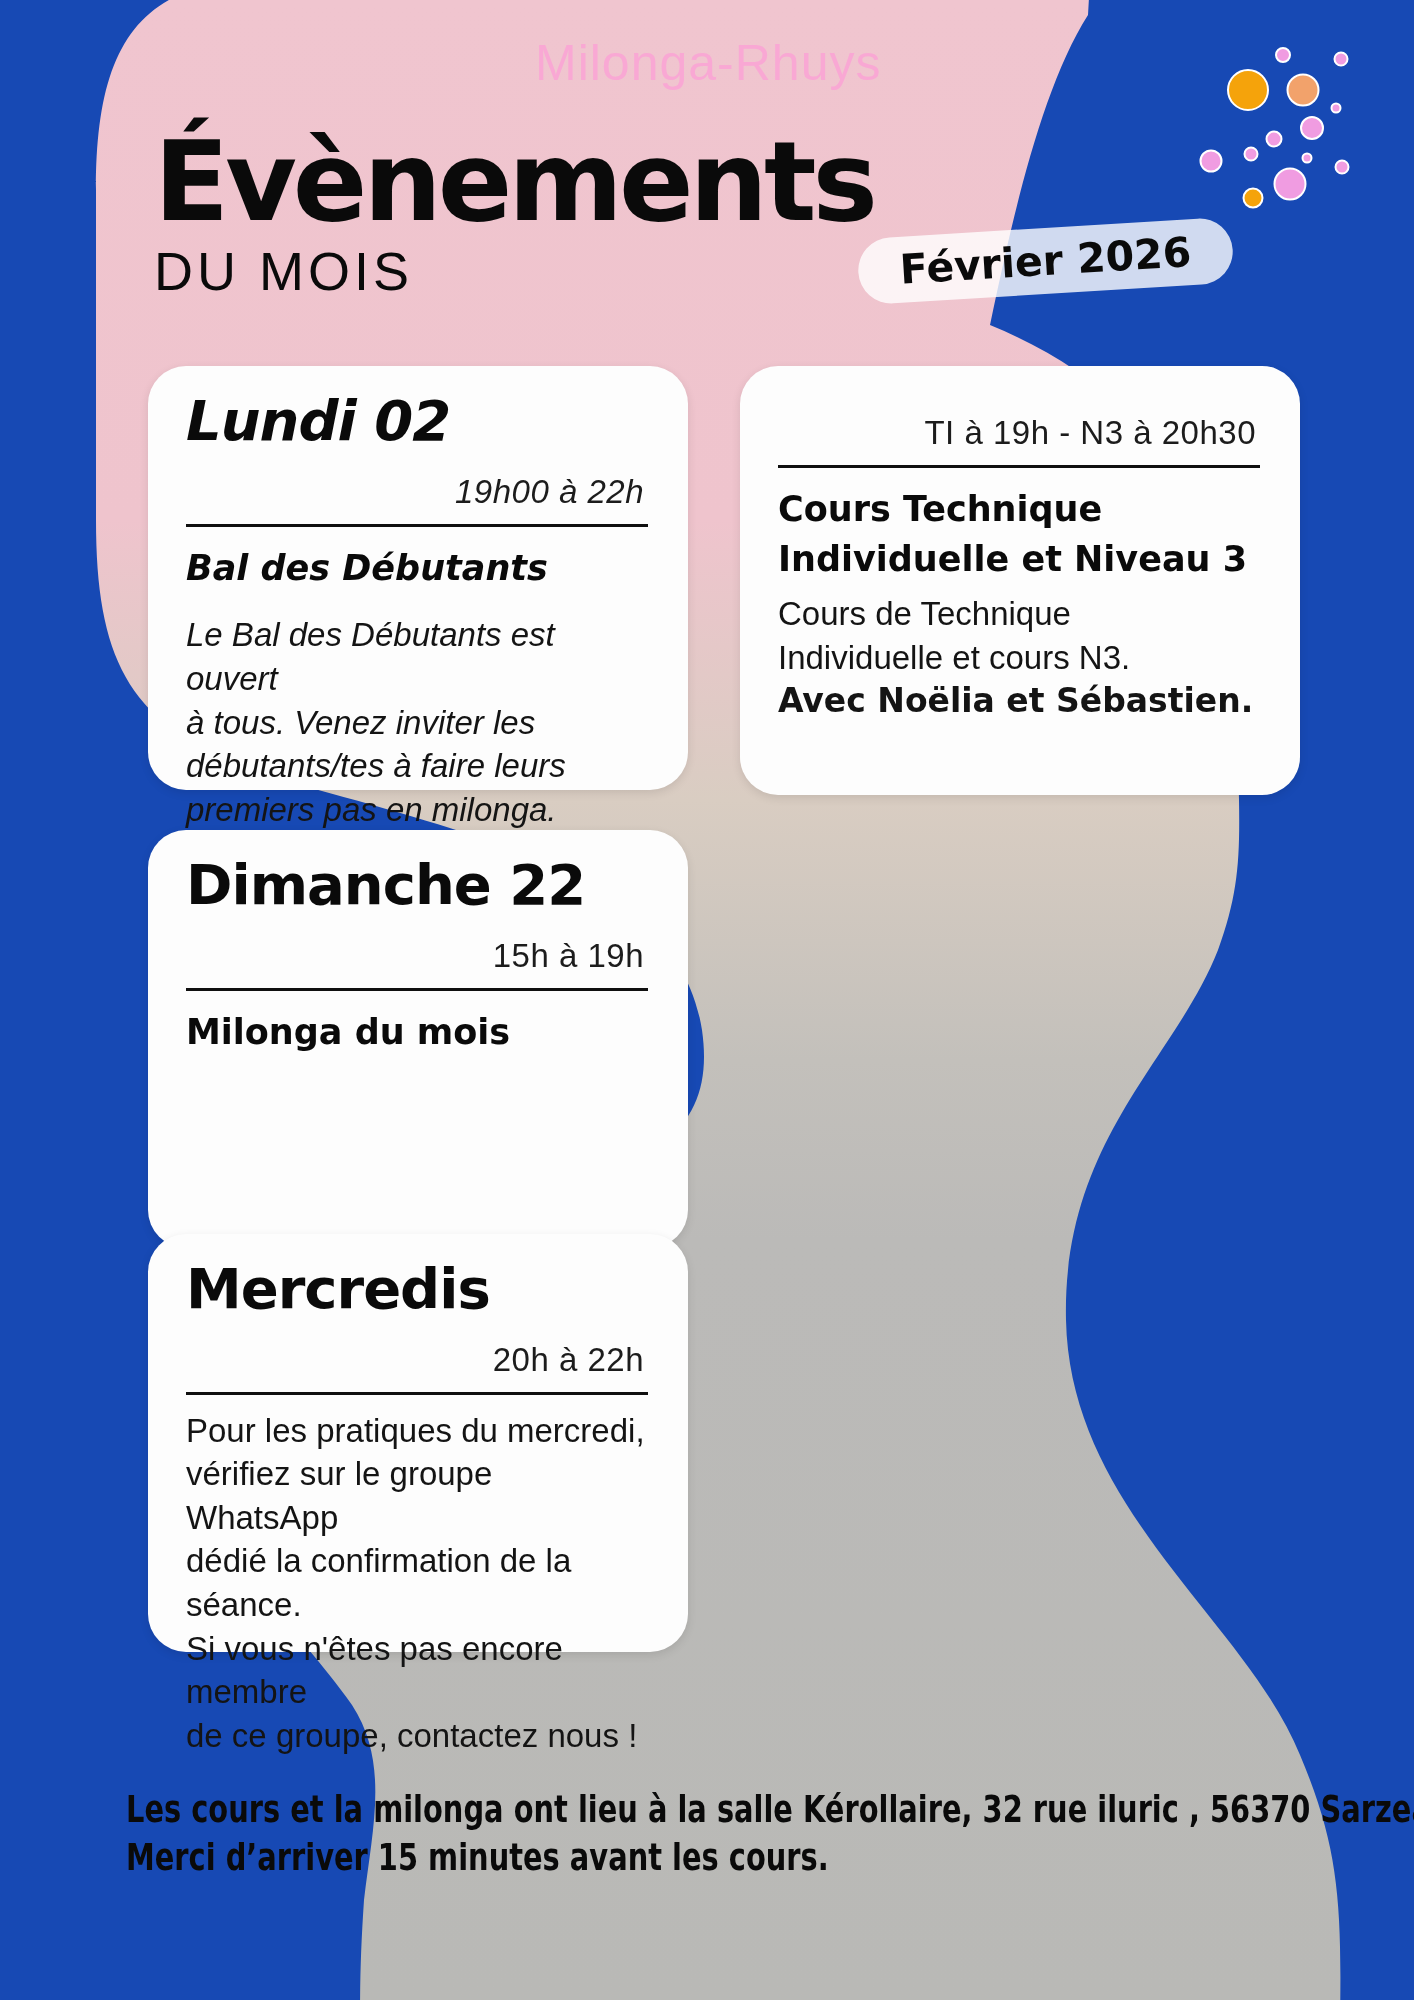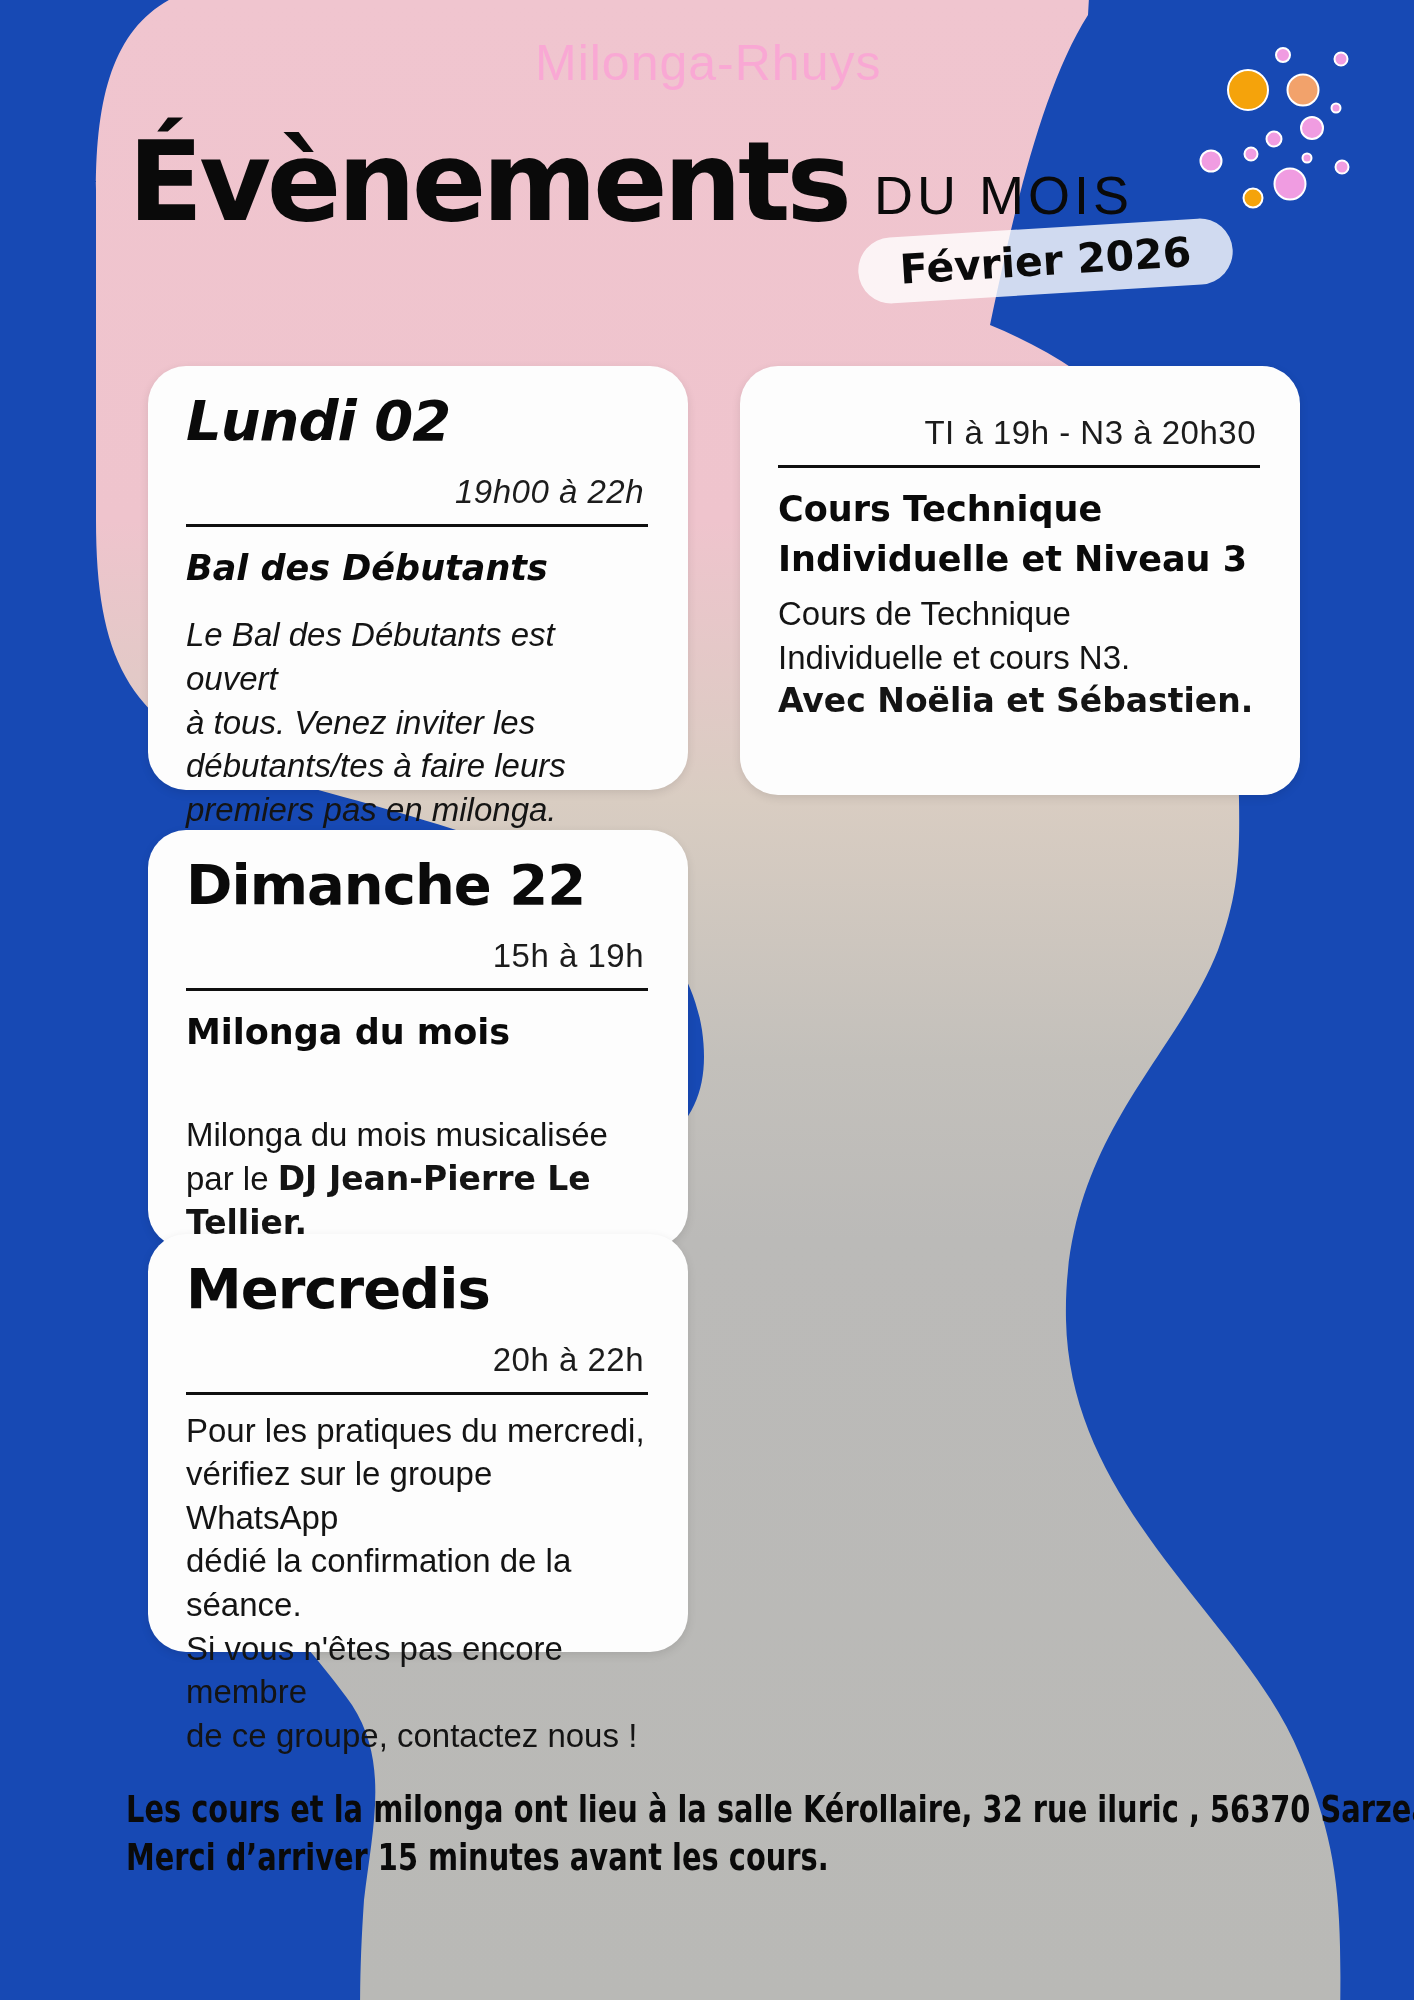--- a/index.html
+++ b/index.html
@@ -15,21 +15,21 @@
   }
   .bg-svg { position:absolute; inset:0; z-index:0; }
 
   
   .brand {
     position:absolute; left:535px; top:34px; z-index:3;
     font-size:50px; font-weight:400; letter-spacing:1px; color:#f9a8d4;
   }
   .title-row {
     position:absolute; left:128px; top:118px; z-index:3;
-    display:flex; align-items:baseline; white-space:nowrap;
+    display:flex; align-items:baseline; white-space:nowrap;flex-direction:column;
   }
   .title-main {
     font-family:"DejaVu Sans", sans-serif;
     font-size:110px; font-weight:900; letter-spacing:-4px; color:#0a0a0a;
   }
   .title-suffix {
     font-size:54px; font-weight:300; letter-spacing:4px; color:#0a0a0a;
     margin-left:26px; transform:translateY(-6px);
   }
   .month-badge {
@@ -179,22 +179,20 @@
     <div class="body"><span>Cours de Technique
 Individuelle et cours N3.
 </span><b>Avec Noëlia et Sébastien.</b></div>
   </div>
 
   <div class="card" id="card-2">
     <div class="day">Dimanche 22</div>
     <div class="time">15h à 19h</div>
     <hr class="divider">
     <div class="subtitle">Milonga du mois</div>
-    <div class="body"><span>Milonga du mois musicalisée
-par le </span><b>DJ Jean-Pierre Le Tellier.</b></div>
   </div>
 
   <div class="card" id="card-3">
     <div class="day">Mercredis</div>
     <div class="time">20h à 22h</div>
     <hr class="divider">
 
     <div class="body"><span>Pour les pratiques du mercredi,
 vérifiez sur le groupe WhatsApp
 dédié la confirmation de la

